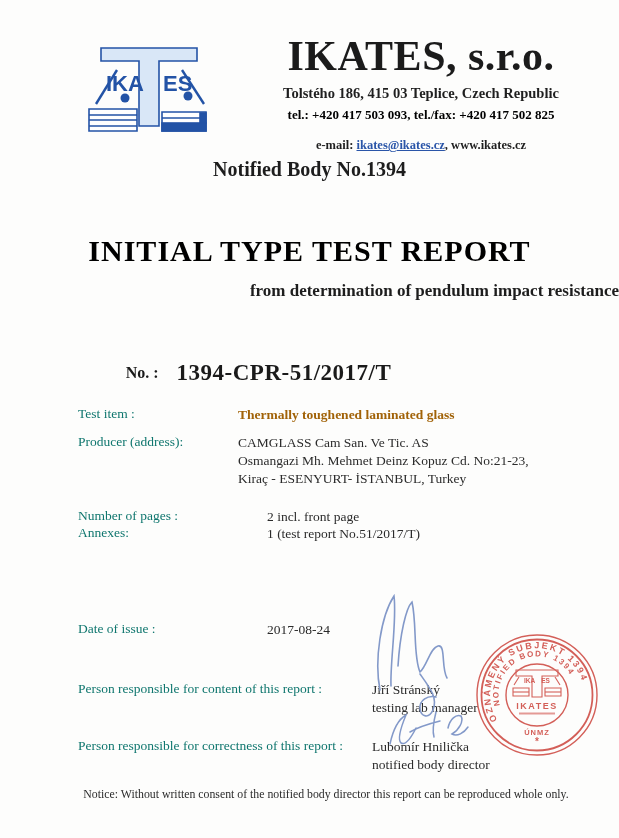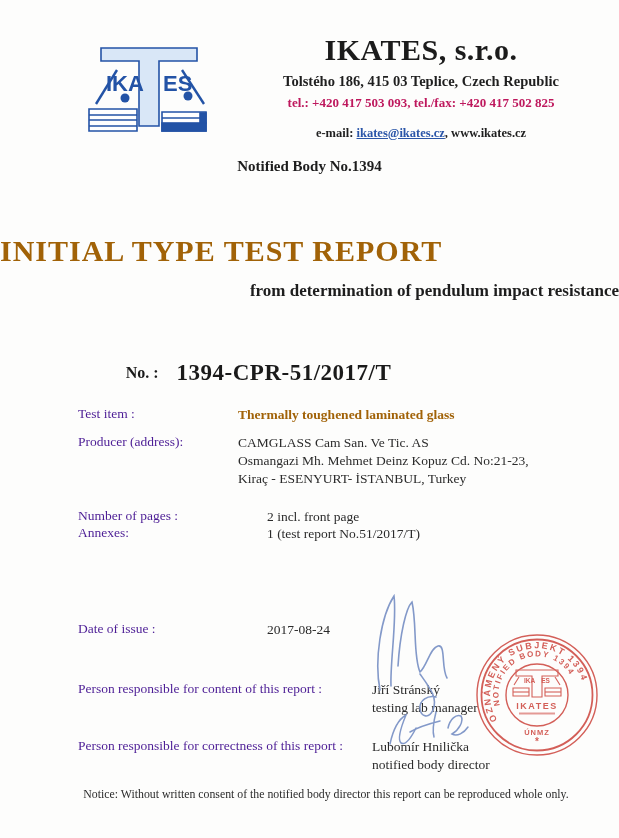--- a/index.html
+++ b/index.html
@@ -5,35 +5,35 @@
   html,body{margin:0;padding:0;background:#e8e8e8;}
   .page{
     position:relative;width:619px;height:838px;margin:0 auto;
     background:#fdfdfc;overflow:hidden;
     font-family:"Liberation Serif","DejaVu Serif",serif;
     color:#262626;
   }
   .abs{position:absolute;}
   
   .hdr-block{left:228px;top:34px;width:386px;text-align:center;}
-  .company{font-size:30px;font-weight:bold;color:#1b1b1b;letter-spacing:.5px;line-height:1.05;}
+  .company{font-size:42px;font-weight:bold;color:#1b1b1b;letter-spacing:.5px;line-height:1.05;}
   .addr{font-size:14.5px;font-weight:bold;margin-top:7px;color:#1f1f1f;}
-  .tel{font-size:13px;font-weight:bold;margin-top:5px;color:#be185d;}
+  .tel{font-size:13px;font-weight:bold;margin-top:5px;color:#000000;}
   .mail{font-size:12.5px;font-weight:bold;margin-top:15px;color:#1f1f1f;}
   .mail a{color:#2a55a8;text-decoration:underline;}
   
-  .nb{left:0;width:619px;text-align:center;font-size:15px;font-weight:bold;color:#1d1d1d;}
-  .main-title{left:0;width:619px;font-size:30px;font-weight:bold;letter-spacing:1px;color:#a16207;}
+  .nb{left:0;width:619px;text-align:center;font-size:20px;font-weight:bold;color:#1d1d1d;}
+  .main-title{left:0;width:619px;text-align:center;font-size:30px;font-weight:bold;letter-spacing:1px;color:#000000;}
   .sub-title{left:0;width:619px;text-align:right;font-size:17px;font-weight:bold;color:#1d1d1d;}
   .regulation{left:76px;width:470px;font-size:11.6px;line-height:1.28;text-align:justify;color:#2c2c2c;}
   .report-no{left:0;width:517px;text-align:center;color:#1a1a1a;}
   .report-no .lbl{font-size:16px;font-weight:bold;margin-right:14px;vertical-align:2px;}
   .report-no .num{font-size:23px;font-weight:bold;letter-spacing:.5px;}
   
-  .flabel{font-size:13.5px;color:#4c1d95;}
+  .flabel{font-size:13.5px;color:#0f766e;}
   .fvalue{font-size:13.5px;color:#2b2b2b;line-height:1.32;}
   .bold{font-weight:bold;color:#a16207;}
   .para{left:76px;width:472px;font-size:13.5px;line-height:1.3;text-align:justify;color:#2b2b2b;}
   .notice{left:76px;width:500px;font-size:11.8px;color:#2b2b2b;text-align:center;}
   .sig{pointer-events:none;}
   .stamp{opacity:.92;}
 </style>
 </head>
 <body>
 

